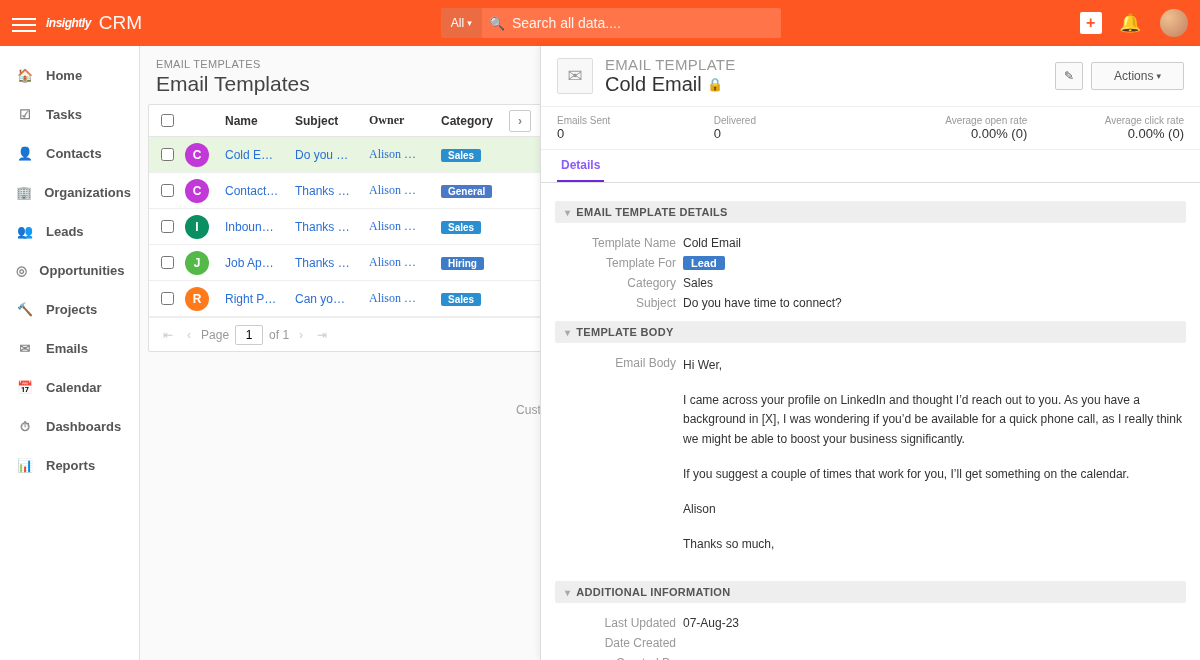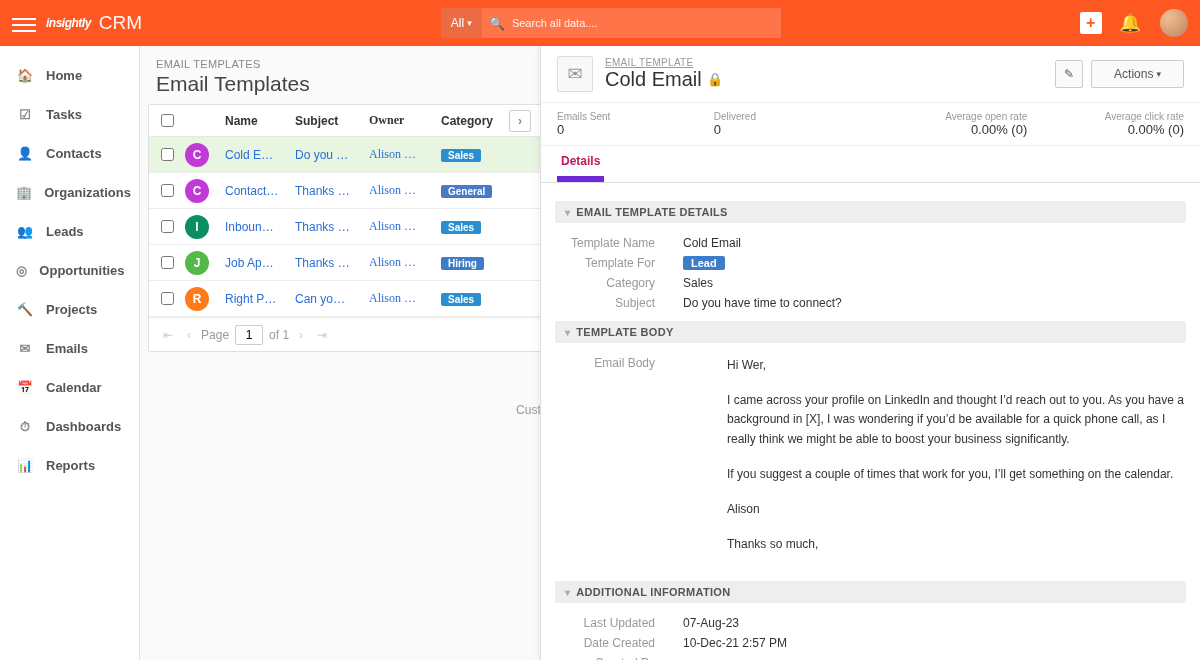--- a/index.html
+++ b/index.html
@@ -6,21 +6,21 @@
 body { font-family: -apple-system, BlinkMacSystemFont, "Segoe UI", Helvetica, Arial, sans-serif; font-size: 13px; color: #333; background: #f5f5f5; width: 1200px; height: 660px; overflow: hidden; }
 .topbar { height: 46px; background: #ff5722; display: flex; align-items: center; padding: 0 12px; color: #fff; }
 .hamburger { width: 24px; height: 18px; cursor: pointer; margin-right: 10px; }
 .hamburger div { height: 2px; background: #fff; margin: 4px 0; }
 .logo { font-size: 12px; font-weight: 700; font-style: italic; letter-spacing: -0.5px; margin-right: 8px; }
 .crm { font-size: 19px; font-weight: 400; color: rgba(255,255,255,0.95); text-align: center; }
 .top-center { flex: 1; display: flex; justify-content: center; }
 .search-wrap { display: flex; align-items: center; background: rgba(255,255,255,0.18); border-radius: 2px; height: 30px; width: 340px; }
 .all-btn { background: rgba(0,0,0,0.08); color: #fff; font-size: 12px; padding: 0 10px; height: 100%; display: flex; align-items: center; border-radius: 2px 0 0 2px; cursor: pointer; }
 .search-icon { margin: 0 6px 0 8px; font-size: 13px; }
-.search-input { background: transparent; border: none; outline: none; color: #fff; font-size: 11px; width: 220px; }
+.search-input { background: transparent; border: none; outline: none; color: #fff; font-size: 14px; width: 220px; }
 .search-input::placeholder { color: rgba(255,255,255,0.9); }
 .top-right { display: flex; align-items: center; gap: 18px; }
 .plus-box { width: 22px; height: 22px; background: #fff; color: #ff5722; display: flex; align-items: center; justify-content: center; font-weight: bold; font-size: 16px; border-radius: 2px; cursor: pointer; }
 .bell { font-size: 18px; cursor: pointer; }
 .avatar { width: 28px; height: 28px; border-radius: 50%; background: radial-gradient(circle at 30% 30%, #f0c090, #c08060); cursor: pointer; }
 .layout { display: flex; height: calc(100% - 46px); }
 .sidebar { width: 140px; background: #fff; border-right: 1px solid #e0e0e0; padding-top: 10px; }
 .nav-item { display: flex; align-items: center; height: 39px; padding: 0 16px; cursor: pointer; color: #555; font-size: 13px; font-weight: 600; gap: 12px; }
 .nav-icon { width: 18px; height: 18px; display: flex; align-items: center; justify-content: center; color: #888; }
 .main { flex: 1; display: flex; flex-direction: column; background: #fafafa; position: relative; min-width: 0; }
@@ -45,43 +45,43 @@
 .pager { display: flex; align-items: center; height: 34px; padding: 0 10px; color: #999; font-size: 12px; gap: 6px; border-top: 1px solid #eee; }
 .pager .pg-btn { color: #ccc; cursor: pointer; padding: 2px 4px; }
 .page-num { width: 28px; height: 20px; border: 1px solid #ccc; text-align: center; font-size: 12px; border-radius: 2px; }
 .footer-links { text-align: center; color: #999; font-size: 12px; margin-top: 50px; }
 .footer-links span { margin: 0 8px; cursor: pointer; }
 .android-bot { color: #8bc34a; font-size: 13px; margin-right: 2px; }
 .detail-panel { position: absolute; right: 0; top: 0; width: 660px; height: 100%; background: #fff; border-left: 1px solid #ddd; display: flex; flex-direction: column; box-shadow: -2px 0 6px rgba(0,0,0,0.06); }
 .dp-header { display: flex; align-items: center; padding: 10px 16px; border-bottom: 1px solid #eee; gap: 12px; }
 .env-icon { width: 36px; height: 36px; border: 1px solid #ddd; border-radius: 2px; display: flex; align-items: center; justify-content: center; color: #999; font-size: 18px; background:#f8f8f8;}
 .dp-titleblock { flex: 1; }
-.dp-kicker { font-size: 10px; color: #999; text-transform: uppercase; letter-spacing: 0.3px; text-decoration: underline; }
+.dp-kicker { font-size: 15px; color: #999; text-transform: uppercase; letter-spacing: 0.3px; }
 .dp-title { font-size: 20px; color: #333; display: flex; align-items: center; gap: 6px; }
 .lock { color: #bbb; font-size: 13px; }
 .dp-actions { display: flex; gap: 8px; }
 .icon-btn, .actions-btn { border: 1px solid #ccc; background: #fafafa; border-radius: 2px; height: 28px; display: flex; align-items: center; padding: 0 22px; font-size: 12px; color: #555; cursor: pointer; }
 .icon-btn { padding: 0 8px; }
 .stats-row { display: flex; border-bottom: 1px solid #eee; padding: 8px 16px; }
 .stat { flex: 1; }
 .stat-r { text-align: right; }
 .stat-label { font-size: 10px; color: #999; }
 .stat-value { font-size: 13px; color: #333; }
 .tabs { display: flex; padding: 0 16px; border-bottom: 1px solid #ddd; }
-.tab { padding: 8px 4px; font-size: 12px; font-weight: 700; color: #be185d; border-bottom: 6px solid #6d28d9; cursor: pointer; }
+.tab { padding: 8px 4px; font-size: 12px; font-weight: 700; color: #8b5cf6; border-bottom: 2px solid #6d28d9; cursor: pointer; }
 .dp-body { flex: 1; overflow-y: auto; padding: 10px 14px 30px; }
 .dp-body::-webkit-scrollbar { width: 10px; }
 .dp-body::-webkit-scrollbar-thumb { background: #ccc; border-radius: 5px; }
 .section-head { background: #eee; padding: 5px 10px; font-size: 11px; font-weight: 700; color: #555; text-transform: uppercase; letter-spacing: 0.3px; display: flex; align-items: center; gap: 6px; border-radius: 2px; margin: 8px 0 10px; }
 .chev { color: #aaa; font-size: 10px; }
 .kv-row { display: flex; align-items: flex-start; padding: 3px 0; font-size: 12px; }
-.kv-label { width: 128px; text-align: right; color: #999; padding-right: 28px; flex-shrink: 0; }
+.kv-label { width: 128px; text-align: right; color: #999; padding-right: 7px; flex-shrink: 0; }
 .kv-value { flex: 1; color: #333; }
 .lead-pill { display:inline-block; background: #3d7cc9; color: #fff; padding: 1px 8px; border-radius: 2px; font-size: 11px; font-weight: 600; }
-.body-text { flex:1; color:#333; line-height: 1.6; margin-left: 44px; }
+.body-text { flex:1; color:#333; line-height: 1.6; }
 .body-text p { margin: 0 0 16px 0; }
 input[type=checkbox]{ width:13px; height:13px; cursor:pointer;}
 </style>
 </head>
 <body>
 
 <div class="topbar">
   <div class="hamburger">
       <div></div>
       <div></div>
@@ -339,21 +339,20 @@
         <div class="section-head">
             <span class="chev">▾</span>
             <span>ADDITIONAL INFORMATION</span>
           </div>
         <div class="kv-row">
             <div class="kv-label">Last Updated</div>
             <div class="kv-value">07-Aug-23</div>
           </div>
         <div class="kv-row">
             <div class="kv-label">Date Created</div>
-            <div class="kv-value">10-Dec-21 2:57 PM</div>
           </div>
         <div class="kv-row">
             <div class="kv-label">Created By</div>
             <div class="kv-value"></div>
           </div>
 
       </div>
     </div>
   </div>
 </div>

